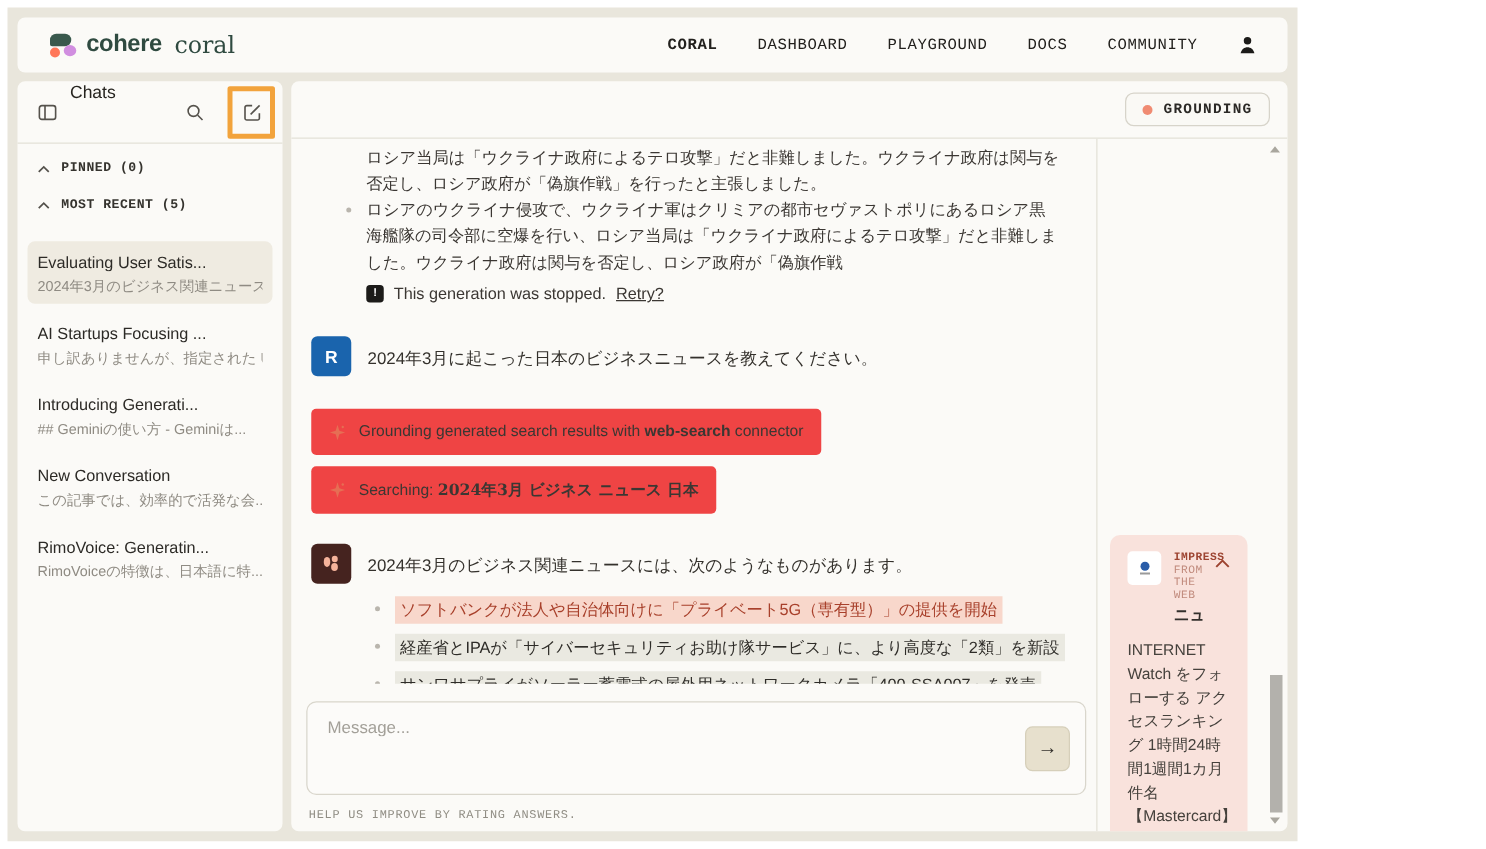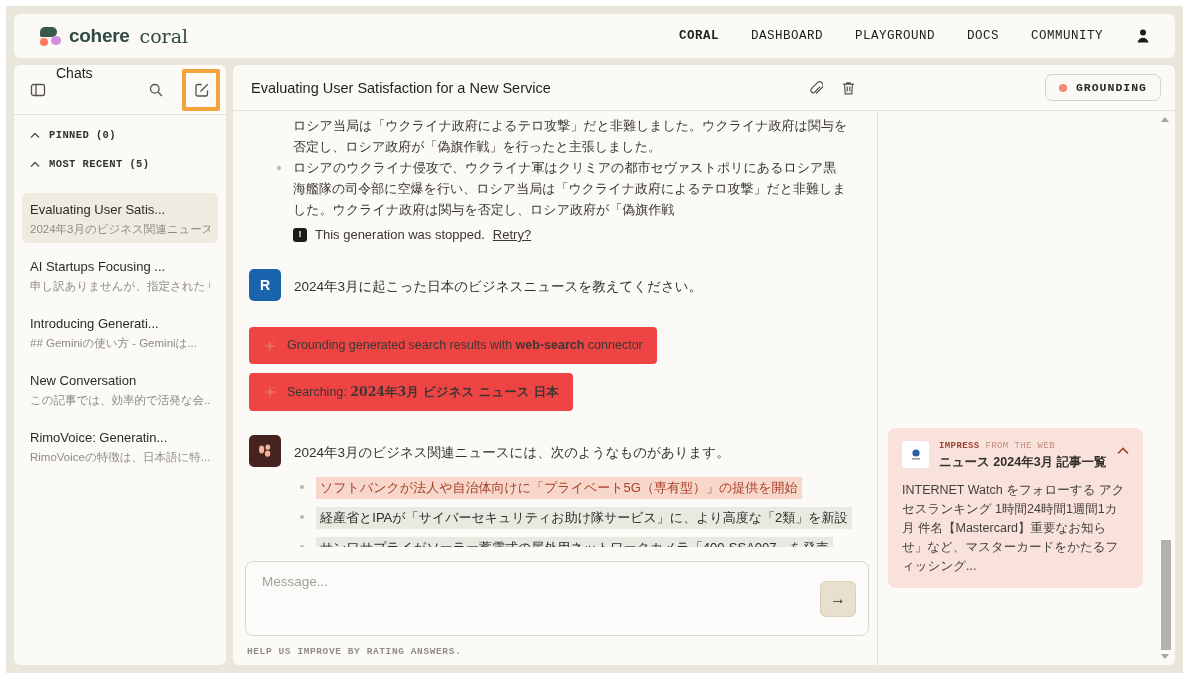--- a/index.html
+++ b/index.html
@@ -1,18 +1,18 @@
 <!DOCTYPE html>
 <html><head>
 <meta charset="utf-8">
 <style>
   * { box-sizing: border-box; margin: 0; padding: 0; }
   html,body { width:1189px; height:679px; background:#ffffff; overflow:hidden;
     font-family:"Liberation Sans", sans-serif; color:#3b3733; }
-  .frame { position:absolute; left:6px; top:6px; width:1177px; height:667px;
+  .frame { position:absolute; left:6px; top:6px; width:1032px; height:667px;
     background:#e9e6dc; padding:8px; display:flex; flex-direction:column; gap:7px; }
 
   
   .topbar { height:44px; background:#fbfaf7; border-radius:6px; display:flex;
     align-items:center; justify-content:space-between; padding:0 24px; flex:0 0 auto; }
   .logo { display:flex; align-items:center; gap:8px; }
   .logo-mark { position:relative; width:23px; height:20px; }
   .logo-mark .b1 { position:absolute; left:2px; top:1px; width:17px; height:10px; background:#39594d; border-radius:6px 6px 6px 2px; }
   .logo-mark .b2 { position:absolute; right:0; bottom:1px; width:10px; height:9px; background:#d18ee0; border-radius:50%; }
   .logo-mark .b3 { position:absolute; left:2px; bottom:0; width:8px; height:8px; background:#ff7759; border-radius:50%; }
@@ -93,21 +93,21 @@
 
   .composer { position:relative; margin:14px 8px 0 12px; height:75px; background:#fcfbf9;
     border:1px solid #d9d6cc; border-radius:8px; flex:0 0 auto; }
   .composer input { position:absolute; left:16px; top:12px; right:70px; border:none; outline:none;
     background:transparent; font-size:13.5px; color:#34312c; font-family:"Liberation Sans", sans-serif; }
   .composer input::placeholder { color:#a3a099; }
   .send-btn { position:absolute; right:12px; top:50%; transform:translateY(-50%); width:36px; height:36px;
     background:#e7e0cd; border:1px solid #d6cfba; border-radius:6px; font-size:16px; color:#34312c;
     display:flex; align-items:center; justify-content:center; cursor:pointer; }
   .composer-hint { margin:10px 0 8px 14px; font-family:"Liberation Mono", monospace;
-    font-size:9.5px; letter-spacing:0.6px; color:#908d84; flex:0 0 auto;font-weight:bold; }
+    font-size:9.5px; letter-spacing:0.6px; color:#908d84; flex:0 0 auto; }
 
   
   .right-col { flex:1; position:relative; min-width:0; }
   .cite-card { position:absolute; left:10px; right:32px; top:317px; background:#f9e2dc;
     border-radius:8px; padding:13px 14px 12px; }
   .cc-head { display:flex; gap:10px; align-items:flex-start; }
   .favicon { width:27px; height:27px; background:#ffffff; border-radius:4px; flex:0 0 auto;
     display:flex; align-items:center; justify-content:center; }
   .cc-meta { flex:1; min-width:0; }
   .cc-source-line { font-family:"Liberation Mono", monospace; font-size:9px; letter-spacing:0.4px; }
@@ -218,35 +218,20 @@
         </div>
         <div class="chat-item">
           <div class="chat-item-title">RimoVoice: Generatin...</div>
           <div class="chat-item-preview">RimoVoiceの特徴は、日本語に特...</div>
         </div>
       </div>
     </aside>
 
     <main class="main">
       <div class="main-header">
-        <div class="mh-left">
-          <span class="conv-title">Evaluating User Satisfaction for a New Service</span>
-          <div class="mh-icons">
-            <span class="icon-btn">
-              <svg width="16" height="16" viewBox="0 0 16 16" fill="none" stroke="currentColor" stroke-width="1.2">
-                  <path d="M13.2 6.6l-5.4 5.4a2.3 2.3 0 0 1-3.3-3.3l5.8-5.8a3.3 3.3 0 0 1 4.7 4.7l-5.9 5.9"></path>
-                </svg>
-            </span>
-            <span class="icon-btn">
-              <svg width="15" height="16" viewBox="0 0 15 16" fill="none" stroke="currentColor" stroke-width="1.2">
-                  <path d="M2 4.2h11M5.7 4.2V2.8h3.6v1.4M3.6 4.2l.6 9.6h6.6l.6-9.6M6.2 6.5v5M8.8 6.5v5"></path>
-                </svg>
-            </span>
-          </div>
-        </div>
         <div class="mh-right">
           <div class="grounding-pill">
             <span class="grounding-dot"></span>
             <span class="grounding-label">GROUNDING</span>
           </div>
         </div>
       </div>
 
       <div class="main-body">
         <div class="chat-col">

